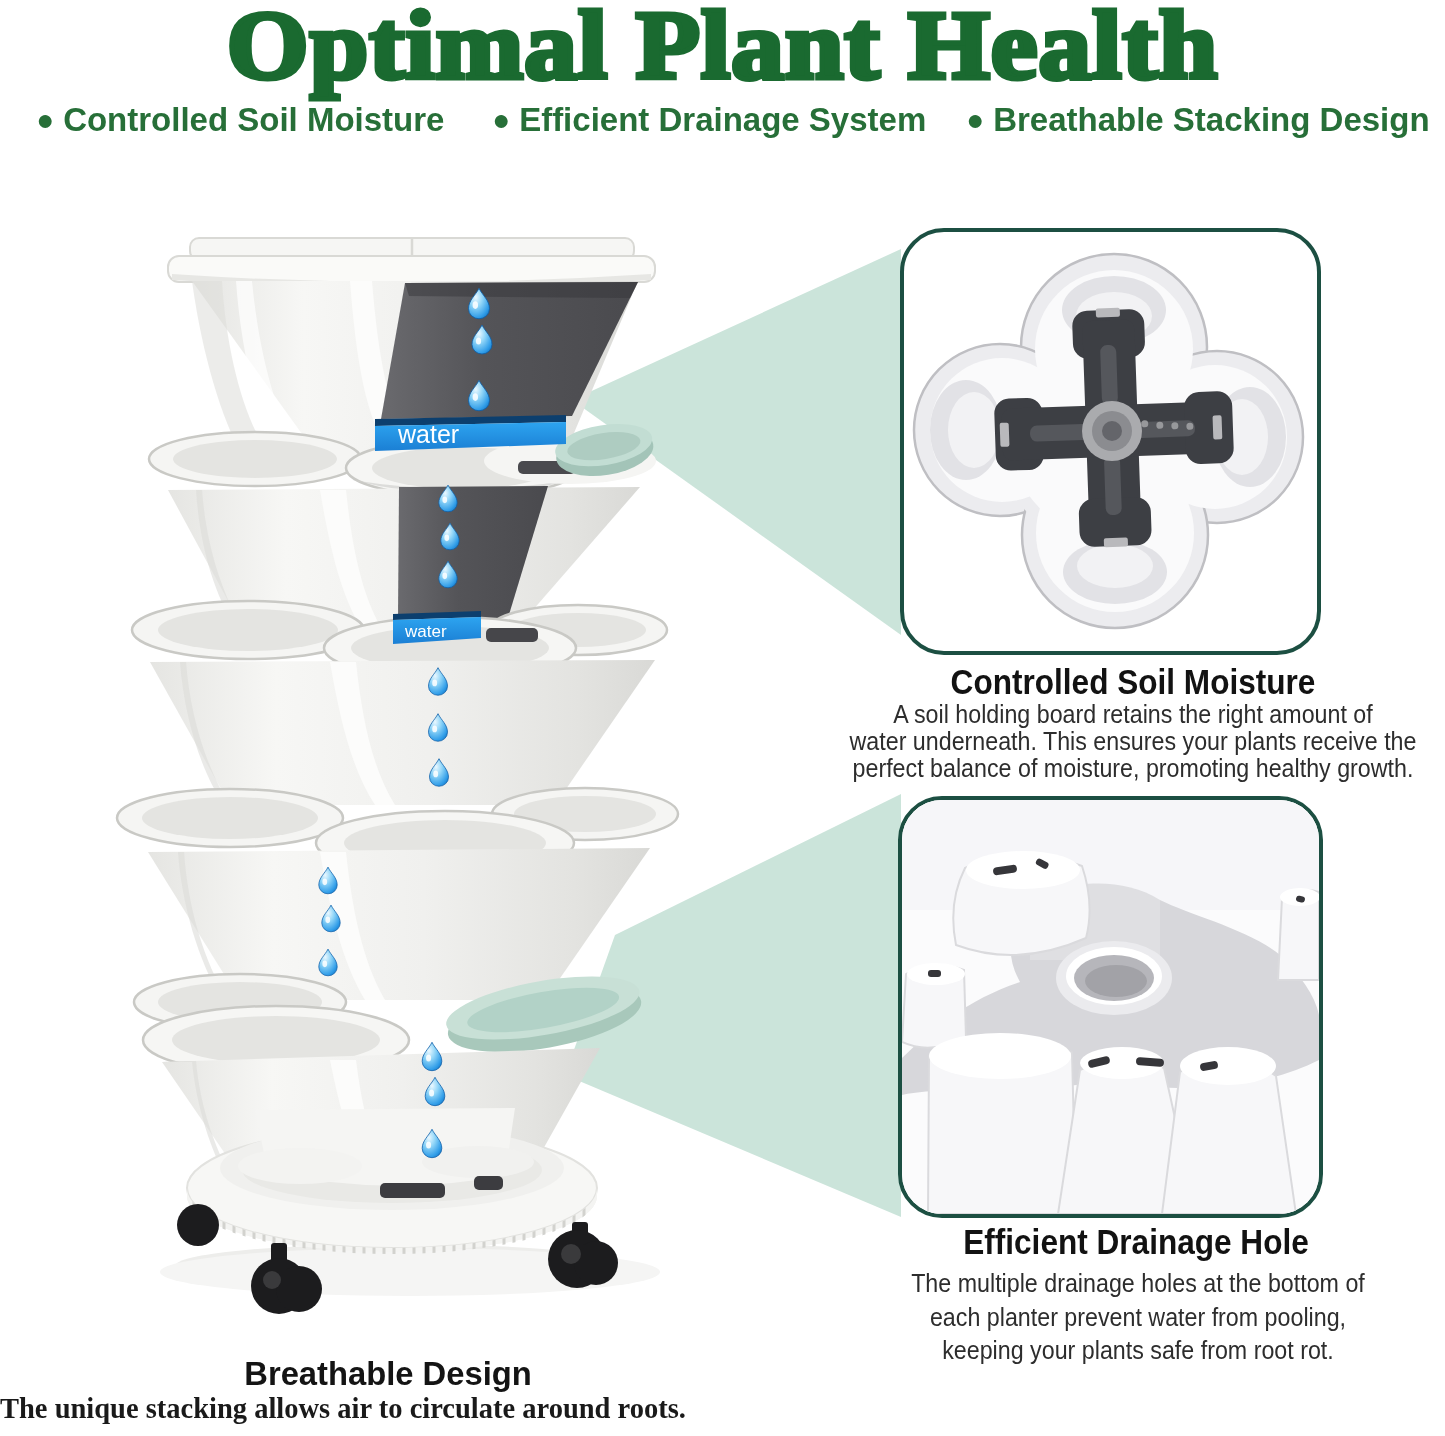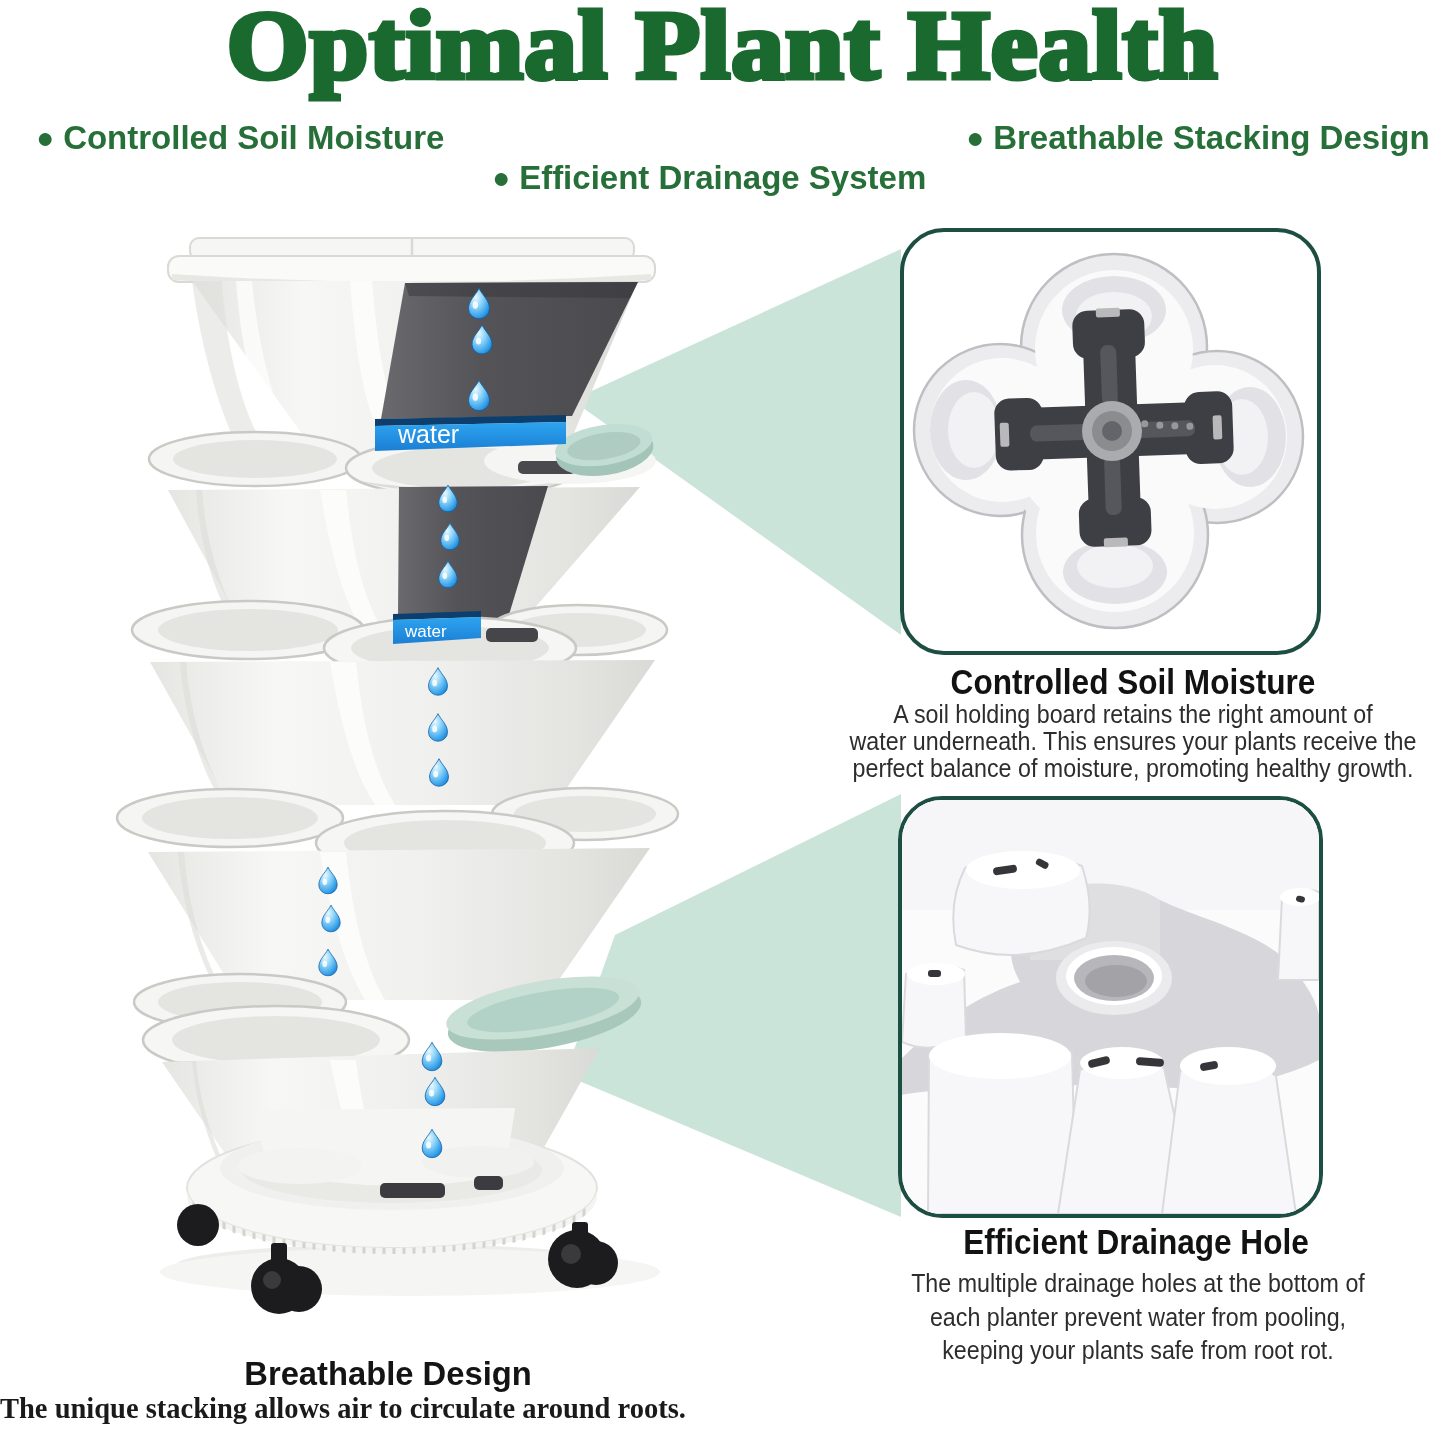--- a/index.html
+++ b/index.html
@@ -3,21 +3,21 @@
 <meta charset="utf-8">
 <style>
   html,body{margin:0;padding:0;}
   body{width:1445px;height:1436px;position:relative;background:#ffffff;overflow:hidden;
        font-family:"Liberation Sans", sans-serif;}
   .abs{position:absolute;white-space:nowrap;}
   #title{left:0;top:-10px;width:1445px;text-align:center;
          font-family:"Liberation Serif", serif;font-weight:bold;font-size:97px;
          color:#1a6a30;-webkit-text-stroke:5px #1a6a30;letter-spacing:1px;
          transform:scaleX(1.084);transform-origin:722px 50%;}
-  .bullet{top:119px;font-weight:bold;font-size:33px;color:#276f38;}
+  .bullet{top:101px;font-weight:bold;font-size:33px;color:#276f38;}
   .bullet .dot{font-size:30px;margin-right:9px;vertical-align:1px;}
   .h3{font-weight:bold;font-size:34.5px;color:#121212;width:600px;text-align:center;
       transform:scaleX(0.915);transform-origin:center;}
   .para{font-size:25px;color:#2d2d2d;width:700px;text-align:center;white-space:nowrap;
         transform:scaleX(0.93);transform-origin:center;}
   #h3a{left:833px;top:663px;}
   #paraA{left:783px;top:701px;line-height:27.2px;}
   #h3b{left:836px;top:1223px;}
   #paraB{left:788px;top:1267px;line-height:33.5px;}
   #breath{left:88px;top:1354px;width:600px;text-align:center;font-weight:bold;font-size:34px;
@@ -335,21 +335,21 @@
   <use href="#drop" transform="translate(331,918) scale(0.92)"></use>
   <use href="#drop" transform="translate(328,962) scale(0.92)"></use>
   <use href="#drop" transform="translate(432,1056) scale(0.98)"></use>
   <use href="#drop" transform="translate(435,1091) scale(0.98)"></use>
   <use href="#drop" transform="translate(432,1143) scale(0.98)"></use>
 </g>
 </svg>
 
 <div id="title" class="abs">Optimal Plant Health</div>
 <div class="abs bullet" style="left:36px;"><span class="dot">●</span>Controlled Soil Moisture</div>
-<div class="abs bullet" style="left:492px;margin-top:40px;"><span class="dot">●</span>Efficient Drainage System</div>
+<div class="abs bullet" style="left:492px;"><span class="dot">●</span>Efficient Drainage System</div>
 <div class="abs bullet" style="left:966px;"><span class="dot">●</span>Breathable Stacking Design</div>
 
 <div id="h3a" class="abs h3">Controlled Soil Moisture</div>
 <div id="paraA" class="abs para">A soil holding board retains the right amount of<br>water underneath. This ensures your plants receive the<br>perfect balance of moisture, promoting healthy growth.</div>
 <div id="h3b" class="abs h3">Efficient Drainage Hole</div>
 <div id="paraB" class="abs para">The multiple drainage holes at the bottom of<br>each planter prevent water from pooling,<br>keeping your plants safe from root rot.</div>
 <div id="breath" class="abs">Breathable Design</div>
 <div id="bottomline" class="abs">The unique stacking allows air to circulate around roots.</div>
 
 </body></html>

